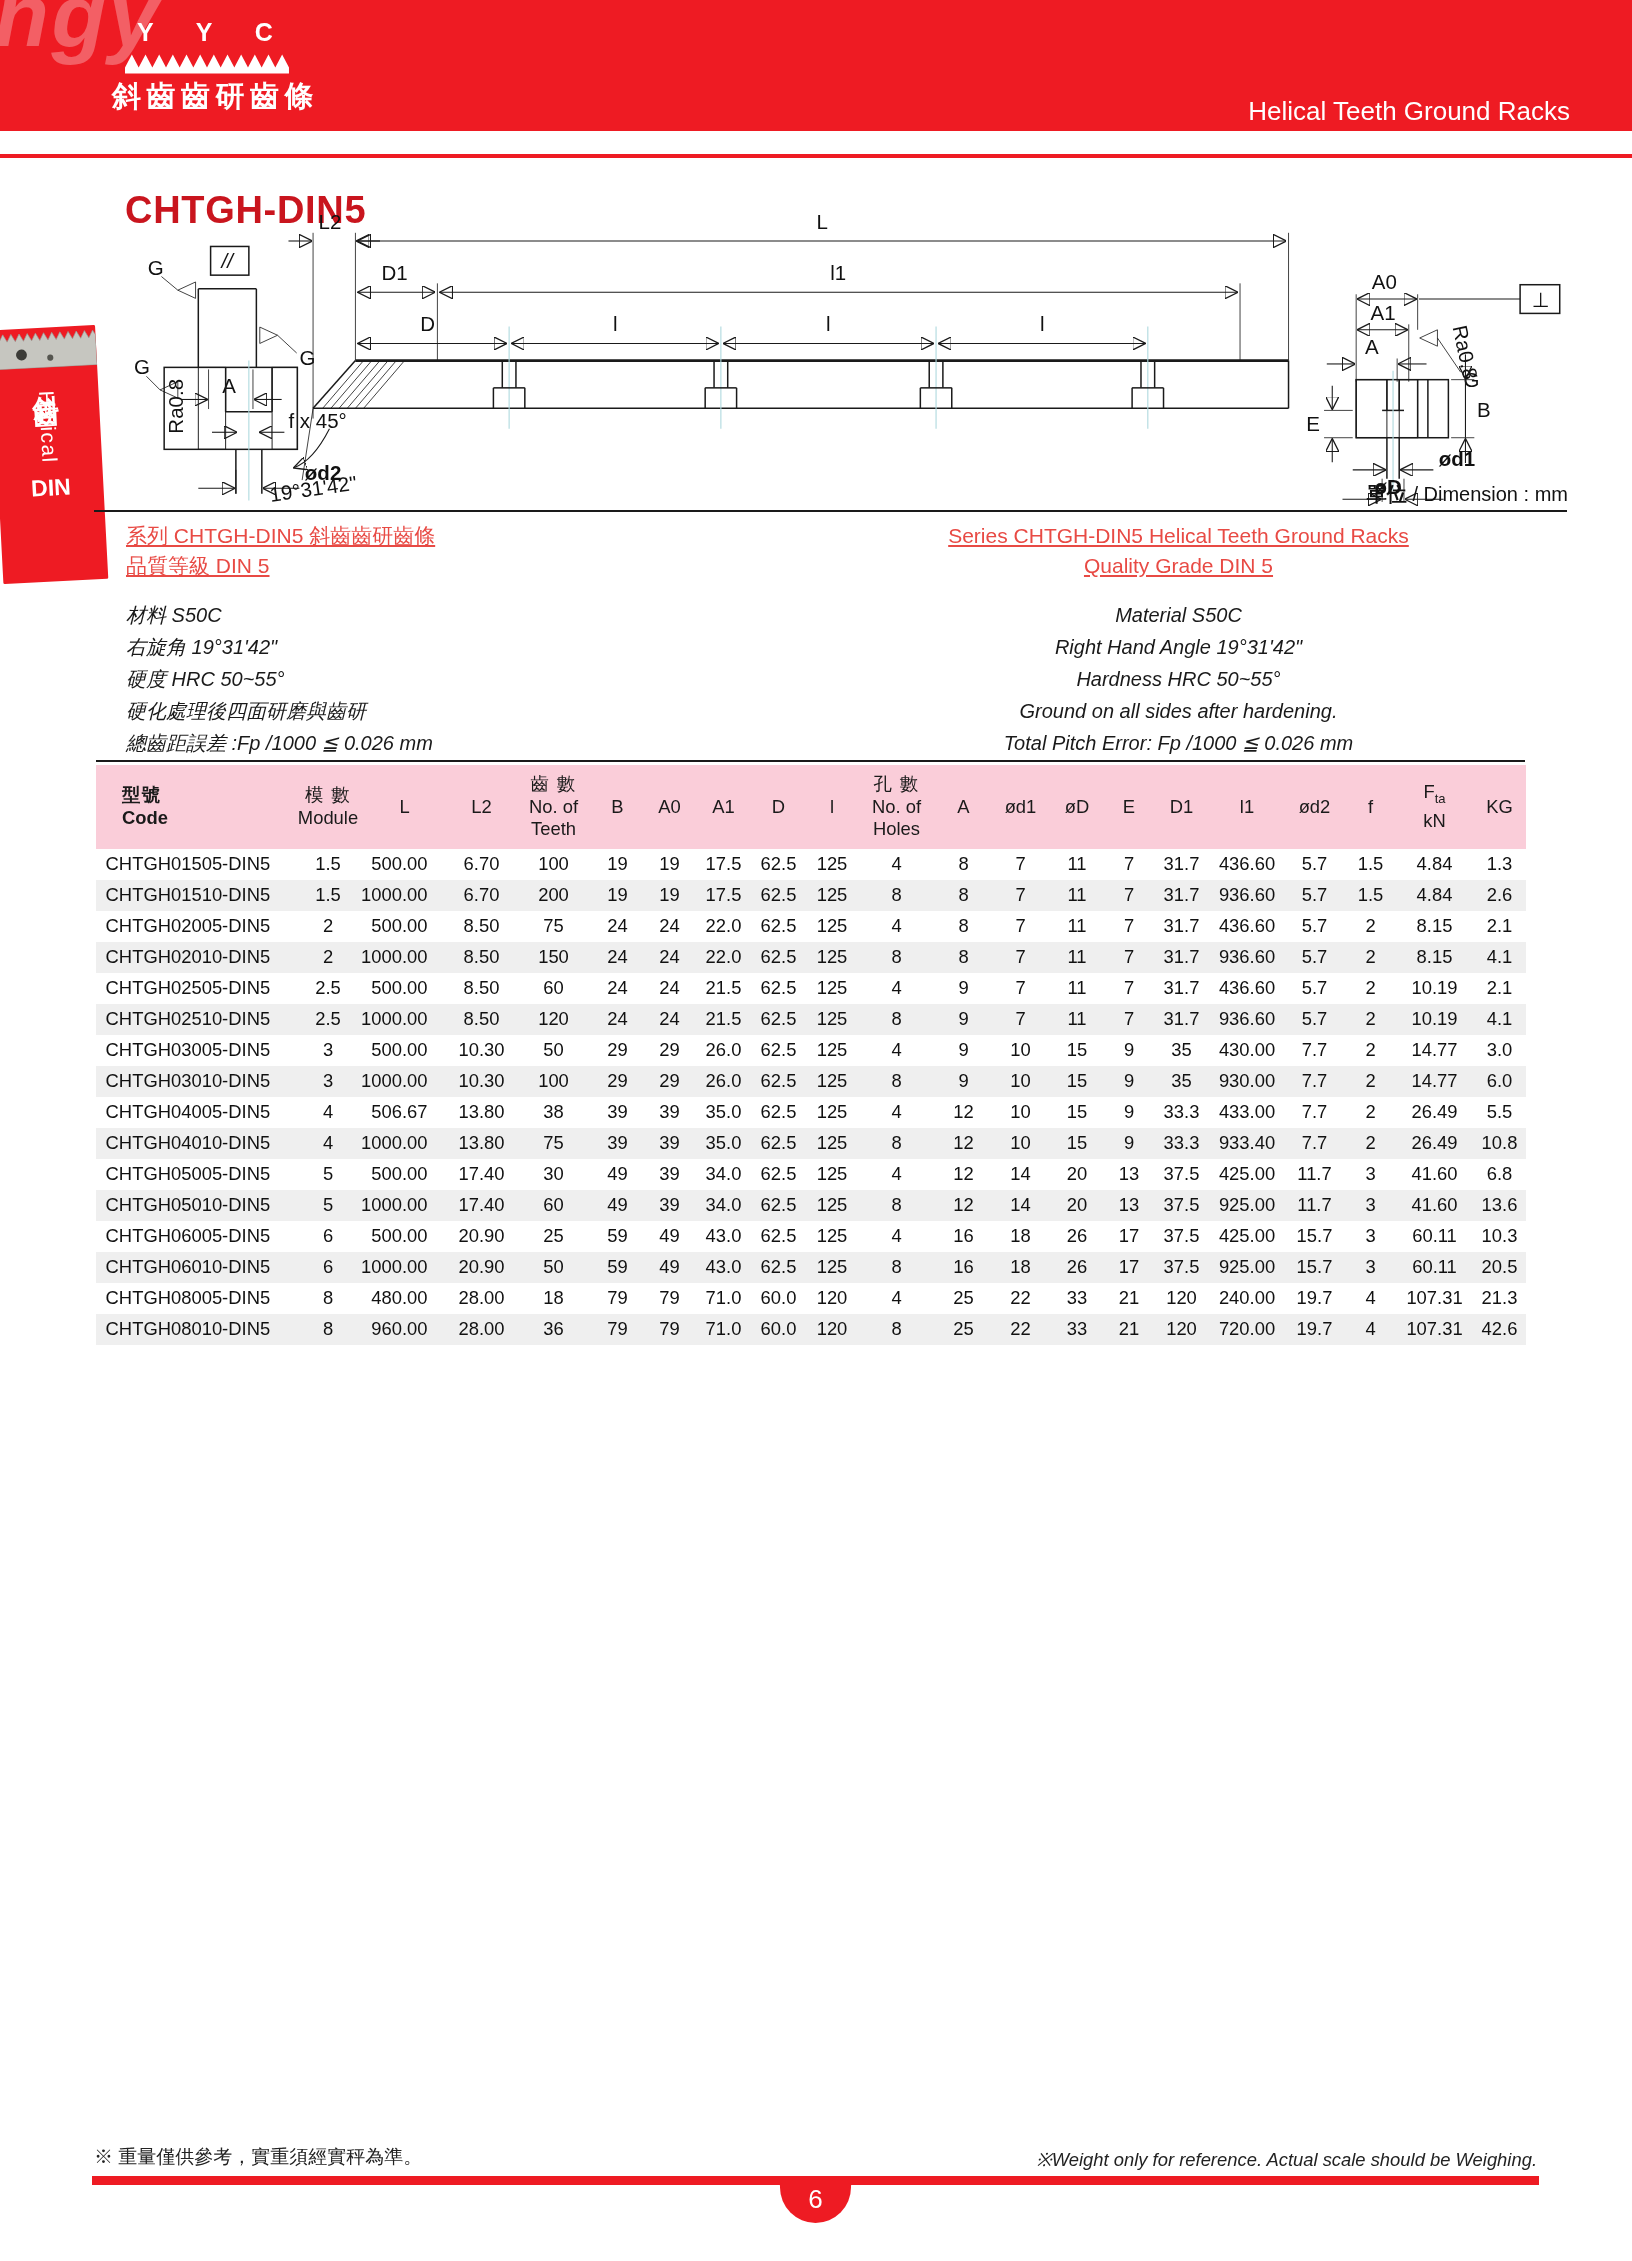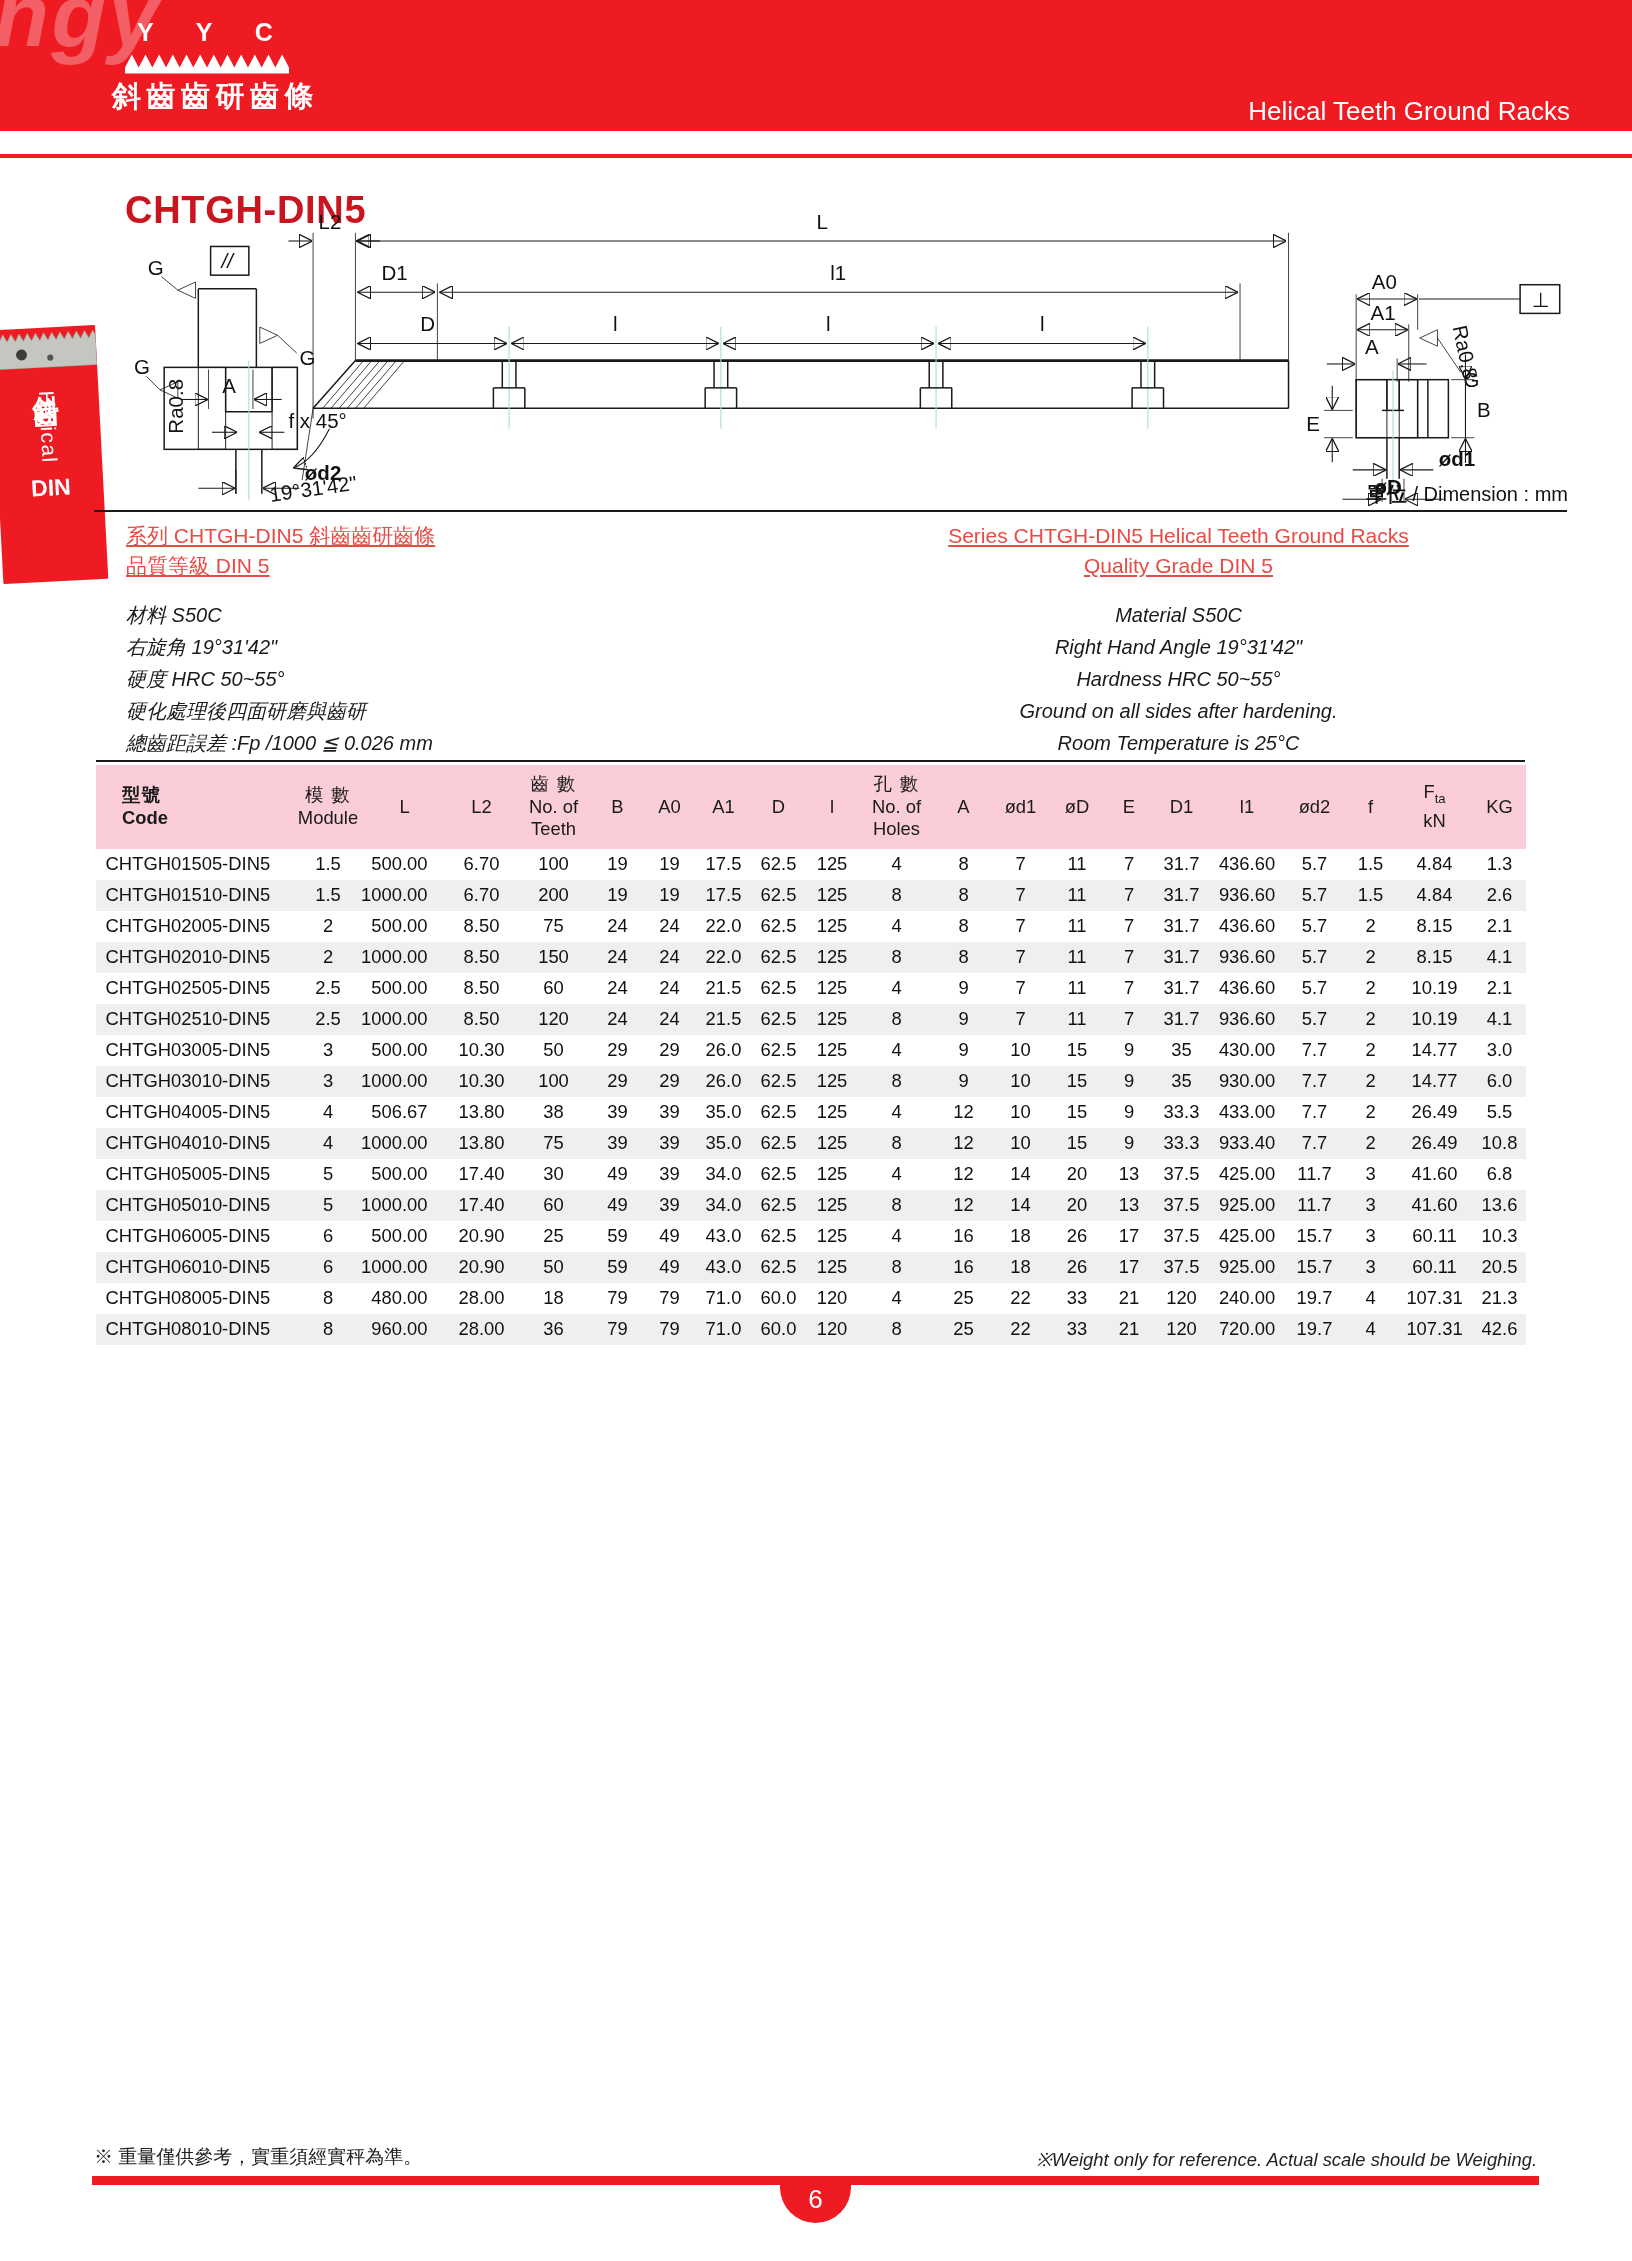--- a/index.html
+++ b/index.html
@@ -310,20 +310,21 @@
   <section class="series-col series-en">
     <div class="series-title">
       <div>Series CHTGH-DIN5  Helical Teeth Ground Racks</div>
       <div>Quality Grade DIN 5</div>
     </div>
     <div class="series-specs">
         <div class="spec-line">Material S50C</div>
         <div class="spec-line">Right Hand Angle 19°31'42"</div>
         <div class="spec-line">Hardness HRC 50~55°</div>
         <div class="spec-line">Ground on all sides after hardening.</div>
+        <div class="spec-line">Total Pitch Error: Fp /1000 ≦ 0.026 mm</div>
         <div class="spec-line">Room Temperature is 25°C</div>
       </div>
   </section>
 
   <div class="rule2"></div>
 
   <table class="spec-table">
     <colgroup>
       <col style="width:199px">
         <col style="width:66px">

